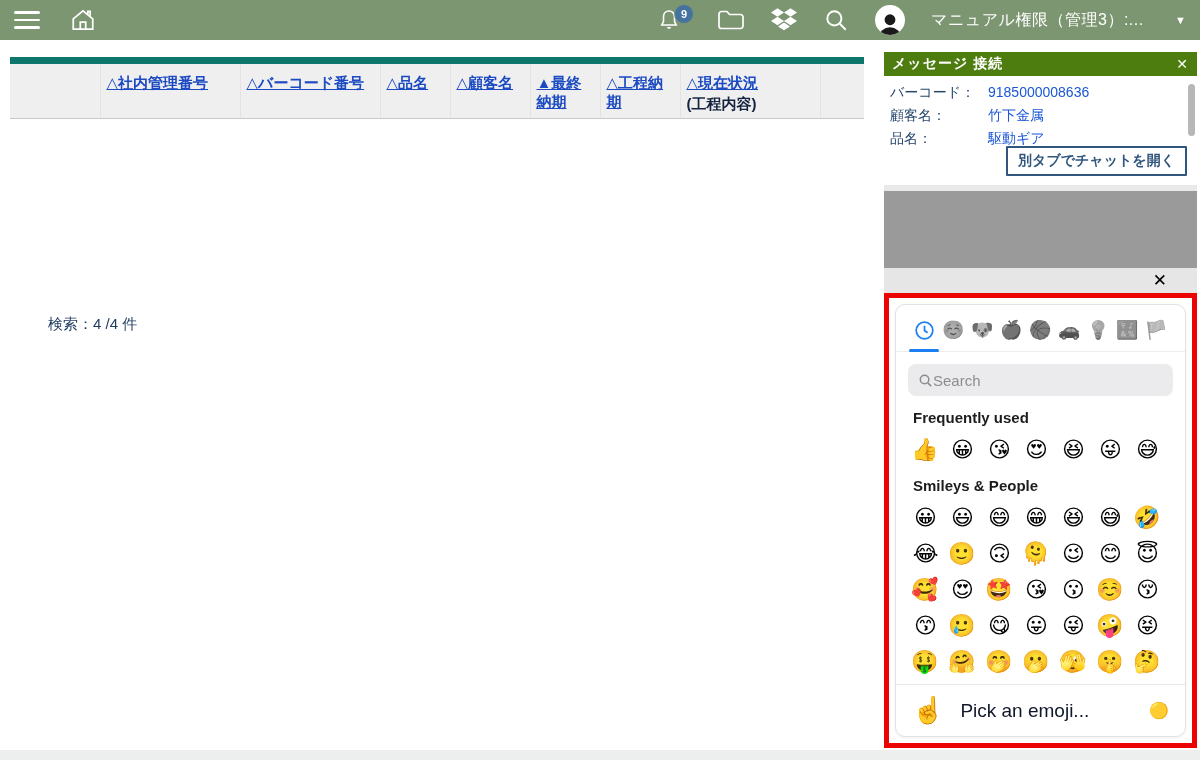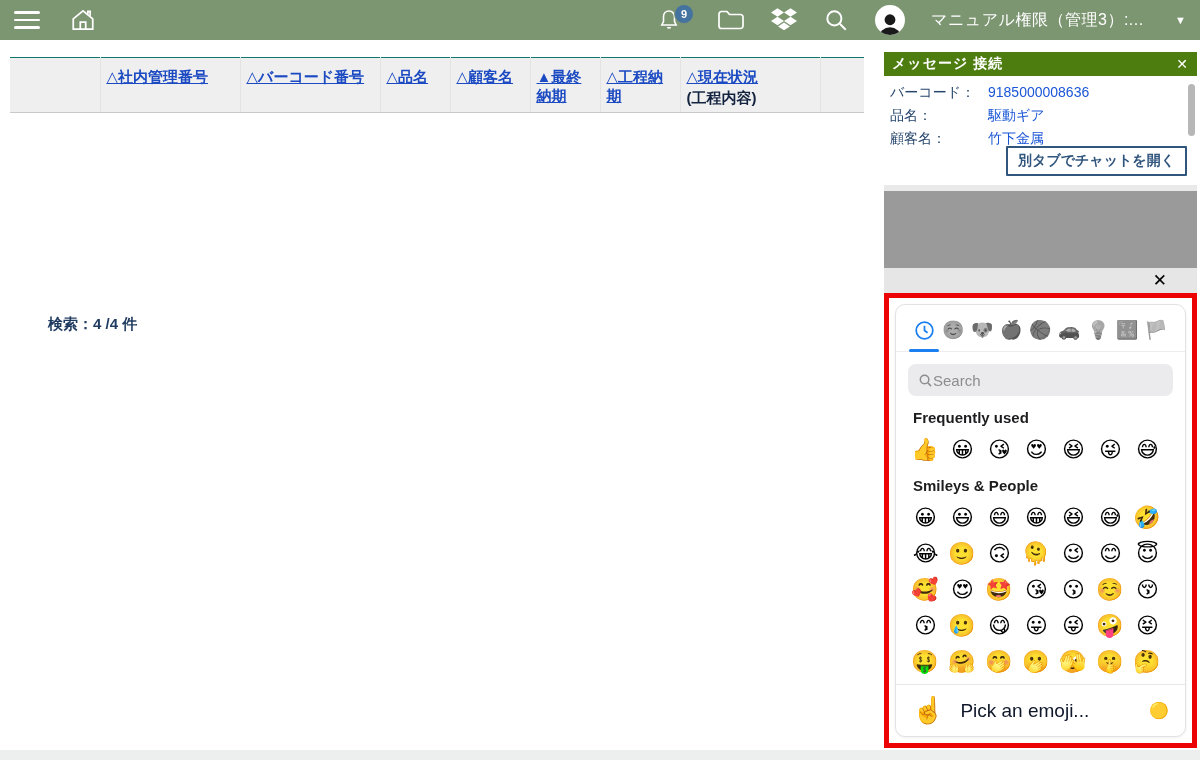--- a/index.html
+++ b/index.html
@@ -17,25 +17,25 @@
   .badge { position:absolute; top:-4px; right:-13px; min-width:20px; height:20px; background:#44739f; border:1.5px solid #7d9672; border-radius:10px; color:#fff; font-size:11px; font-weight:bold; display:flex; align-items:center; justify-content:center; padding:0 4px; }
   .avatar { width:30px; height:30px; background:#fff; border-radius:50%; display:flex; align-items:flex-end; justify-content:center; overflow:hidden; }
   .account-label { font-size:16px; color:#fff; letter-spacing:.5px; max-width:210px; white-space:nowrap; }
   .caret { font-size:11px; color:#fff; margin-left:8px; }
 
   
   .main { position:absolute; top:40px; left:0; width:1200px; height:710px; background:#fff; }
 
   
   table.orders { position:absolute; left:10px; top:17px; width:854px; border-collapse:collapse; table-layout:fixed; font-size:15px; }
-  table.orders th { background:#efefef; height:51px; vertical-align:top; padding:10px 4px 4px 6px; text-align:left; border-bottom:1px solid #c9c9c9; border-top:1px solid #0f766e; border-right:1px solid #e3e3e3; font-weight:bold; }
+  table.orders th { background:#efefef; height:51px; vertical-align:top; padding:10px 4px 4px 6px; text-align:left; border-bottom:1px solid #c9c9c9; border-top:7px solid #0f766e; border-right:1px solid #e3e3e3; font-weight:bold; }
   table.orders th:last-child { border-right:none; }
   th .hlink { color:#1b4ac2; text-decoration:underline; cursor:pointer; }
   th .hsub { color:#13233f; font-weight:bold; margin-top:2px; }
-  .summary { position:absolute; left:48px; top:275px; font-size:15px; font-weight:bold; color:#1e3a5f; }
+  .summary { position:absolute; left:48px; top:275px; font-size:15px; font-weight:normal; color:#1e3a5f; }
 
   
   .panel { position:absolute; left:884px; top:12px; width:313px; }
   .panel-header { height:24px; background:#4d7c0f; color:#fff; display:flex; align-items:center; padding:0 8px; font-size:14px; font-weight:bold; letter-spacing:1px; }
   .panel-header .close-x { margin-left:auto; font-size:14px; font-weight:normal; cursor:pointer; }
   .info-box { position:relative; background:#fff; height:109px; padding:8px 10px 0 6px; font-size:14px; }
   .info-row { display:flex; margin-bottom:5px; }
   .info-label { width:98px; color:#25456b; }
   .info-value { color:#1a56d6; }
   .open-chat-btn { position:absolute; right:10px; bottom:9px; background:#fff; border:2px solid #31567e; border-radius:1px; color:#31567e; font-size:14px; font-weight:bold; padding:4px 10px; cursor:pointer; font-family:inherit; }
@@ -160,26 +160,26 @@
         <span class="close-x">✕</span>
       </div>
 
       <div class="info-box">
         <div id="info-rows">
             <div class="info-row">
               <span class="info-label">バーコード：</span>
               <span class="info-value">9185000008636</span>
             </div>
             <div class="info-row">
+              <span class="info-label">顧客名：</span>
+              <span class="info-value">竹下金属</span>
+            </div>
+            <div class="info-row">
               <span class="info-label">品名：</span>
               <span class="info-value">駆動ギア</span>
-            </div>
-            <div class="info-row">
-              <span class="info-label">顧客名：</span>
-              <span class="info-value">竹下金属</span>
             </div>
           </div>
         <button class="open-chat-btn">別タブでチャットを開く</button>
         <div class="info-scrollbar"></div>
       </div>
 
       <div class="strip-top"></div>
       <div class="gray-block"></div>
       <div class="strip-x">
         <span>✕</span>

